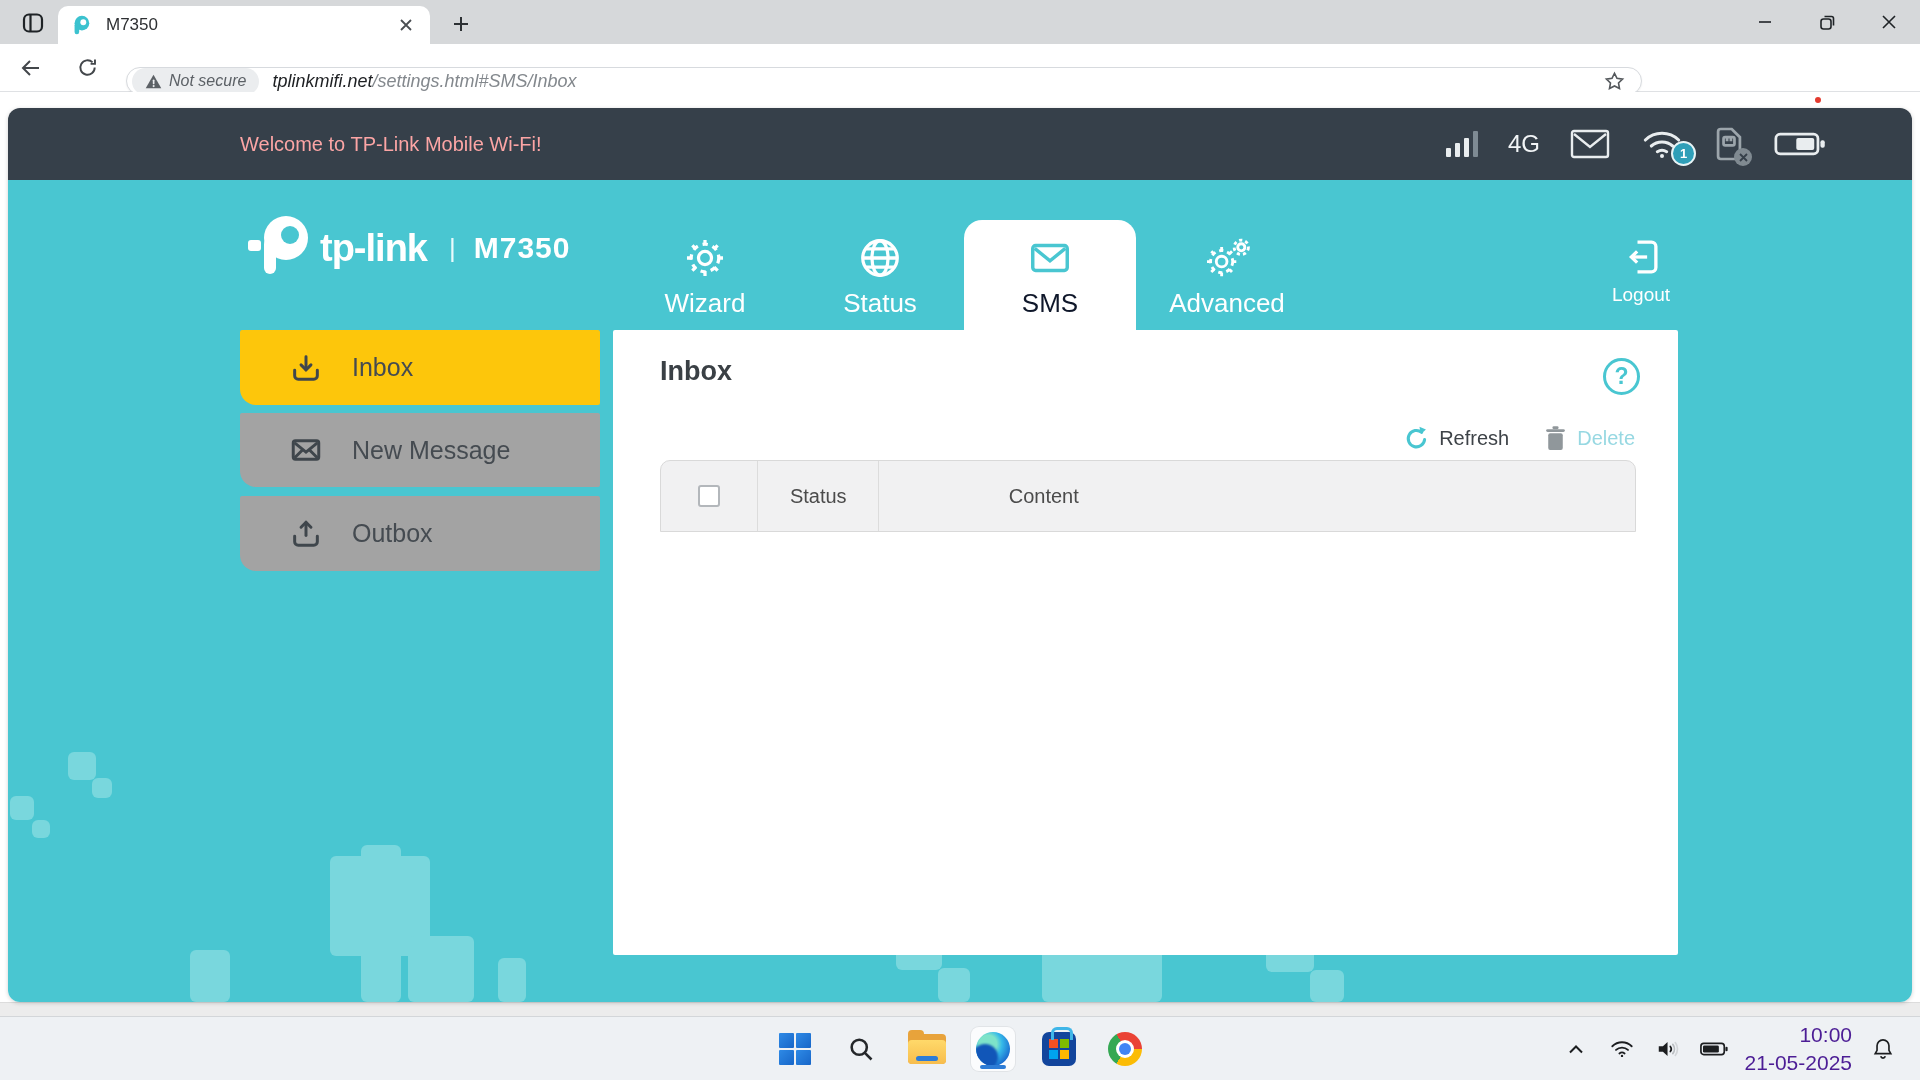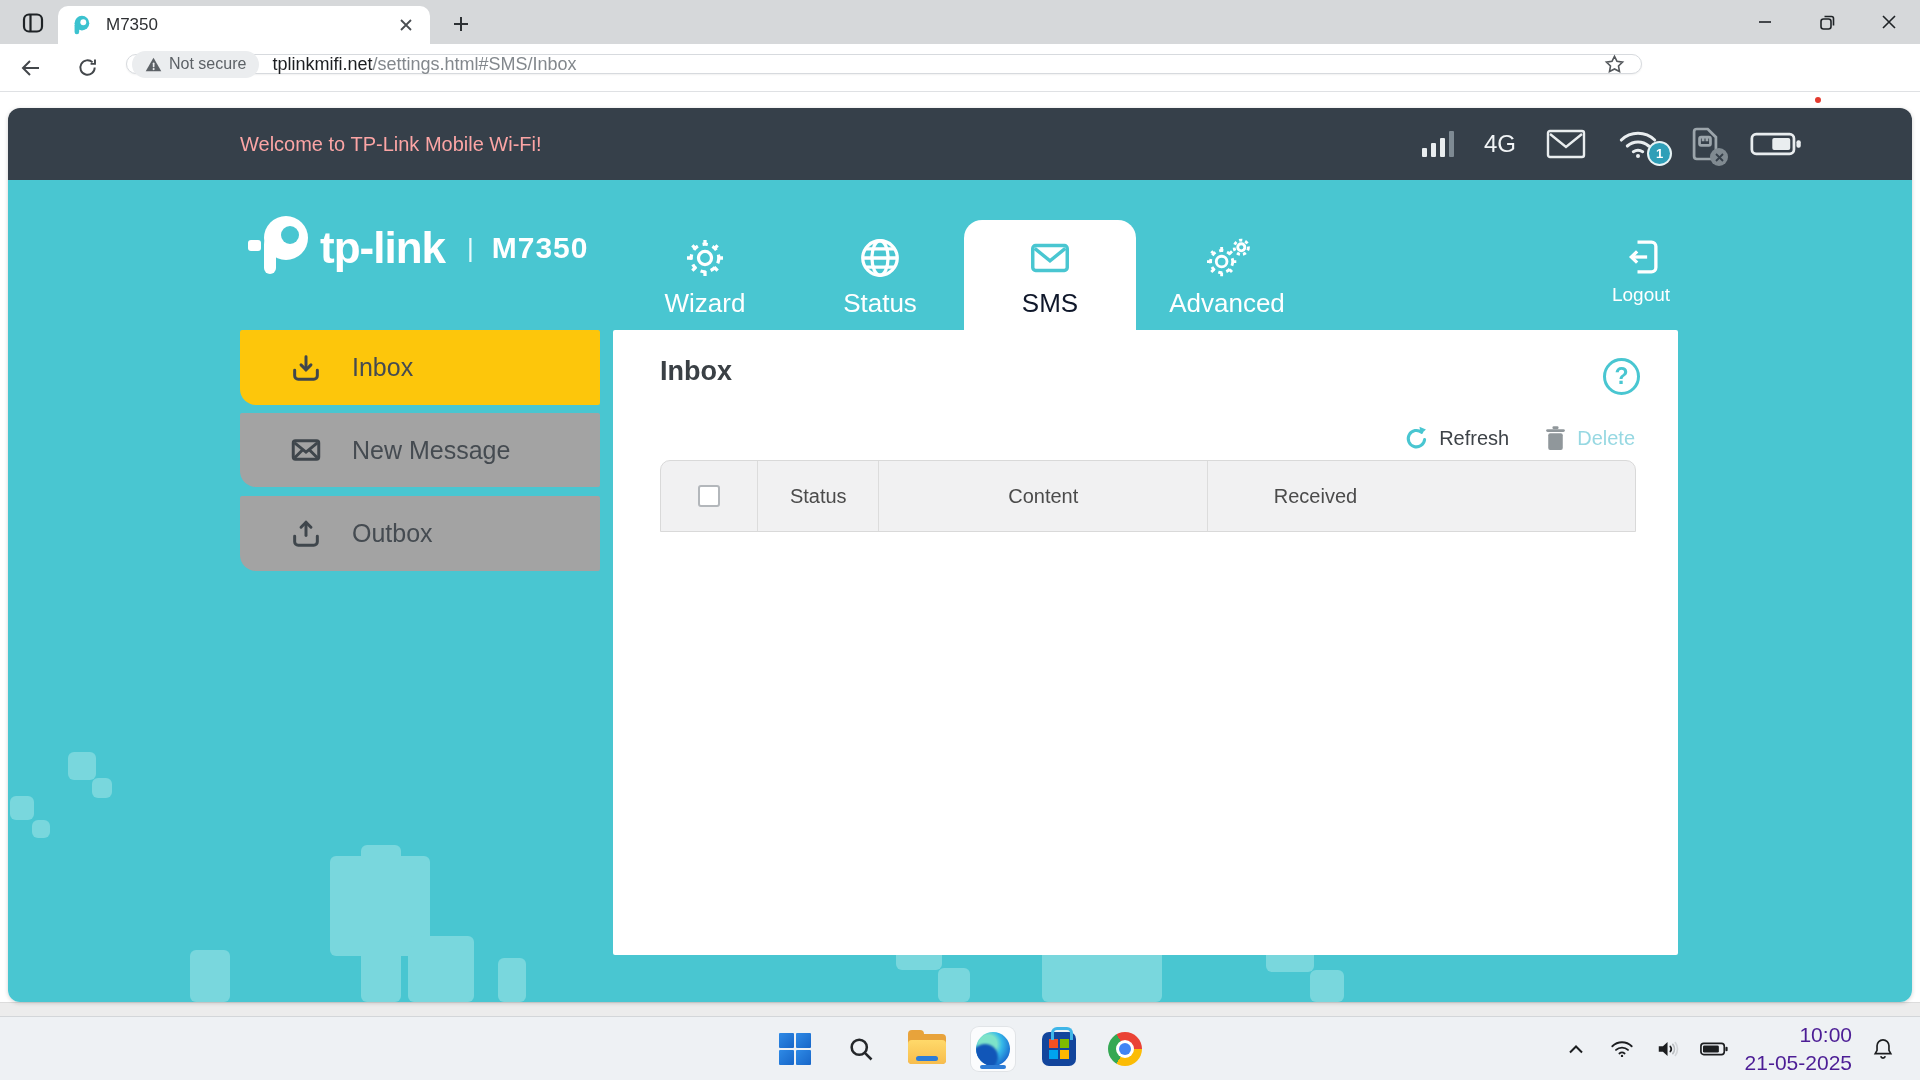--- a/index.html
+++ b/index.html
@@ -14,56 +14,56 @@
   .tab-title { font-size:17px; color:#2e3033; margin-left:14px; flex:1; }
   .tab-close { width:24px; height:24px; display:flex; align-items:center; justify-content:center; border-radius:5px; }
   .newtab-btn { position:absolute; left:446px; top:10px; width:30px; height:28px; display:flex; align-items:center; justify-content:center; border-radius:6px; }
   .win-controls { position:absolute; right:0; top:0; height:44px; display:flex; }
   .win-btn { width:62px; height:44px; display:flex; align-items:center; justify-content:center; }
 
   .toolbar { position:absolute; left:0; top:44px; width:1920px; height:48px; background:#ffffff; border-bottom:1px solid #dfe1e4; display:flex; align-items:center; }
   .nav-btn { width:34px; height:34px; display:flex; align-items:center; justify-content:center; border-radius:17px; }
   .back-btn { margin-left:14px; }
   .reload-btn { margin-left:22px; }
-  .addressbar { position:absolute; left:126px; top:10px; width:1516px; height:20px; background:#fff; border:1px solid #d7dade; border-radius:17px; display:flex; align-items:center; box-shadow:0 1px 2px rgba(0,0,0,0.06); }
+  .addressbar { position:absolute; left:126px; top:23px; width:1516px; height:28px; background:#fff; border:1px solid #d7dade; border-radius:17px; display:flex; align-items:center; box-shadow:0 1px 2px rgba(0,0,0,0.06);font-style:italic; }
   .sec-chip { display:flex; align-items:center; gap:7px; background:#ebedef; border-radius:14px; height:27px; padding:0 13px; margin-left:5px; }
   .sec-chip span { font-size:16px; color:#5c6166; }
   .url { margin-left:13px; font-size:18px; color:#1d1f22; flex:1; white-space:nowrap; }
   .url .path { color:#83888d; }
   .pill-star { margin-right:10px; }
   .bar-icons { position:absolute; right:0; top:44px; height:48px; display:flex; align-items:center; gap:10px; padding-right:8px; background:transparent; }
   .bar-ic { width:34px; height:34px; display:flex; align-items:center; justify-content:center; border-radius:8px; position:relative; }
   .bar-sep { width:1px; height:24px; background:#d4d7da; }
   .avatar { width:28px; height:28px; background:#d4d8db; border-radius:50%; position:relative; overflow:hidden; }
   .avatar:after { content:""; position:absolute; left:7px; top:4px; width:14px; height:14px; background:#9aa1a7; border-radius:50%; }
   .avatar:before { content:""; position:absolute; left:2px; top:18px; width:24px; height:16px; background:#9aa1a7; border-radius:50% 50% 0 0; }
   .avatar-dot { position:absolute; right:1px; top:0; width:10px; height:10px; background:#e33a2e; border-radius:50%; border:2px solid #fff; z-index:2; }
   .copilot { width:30px; height:30px; border-radius:10px; background:conic-gradient(from 210deg, #38b6f1, #7a6cf0, #e5447d, #f2a444, #35d0aa, #38b6f1); }
 
   
   .page { position:absolute; left:0; top:92px; width:1920px; height:924px; background:#ffffff; }
   .page-bottom { position:absolute; left:0; top:910px; width:1920px; height:14px; background:#ececec; border-top:1px solid #dcdcdc; }
   .app { position:absolute; left:8px; top:16px; width:1904px; height:894px; border-radius:12px; overflow:hidden; box-shadow:0 1px 4px rgba(0,0,0,0.18); }
   .app-header { height:72px; background:#36404a; display:flex; align-items:center; }
   .welcome { margin-left:232px; font-size:20px; color:#fca5a5; flex:1; }
-  .hdr-status { display:flex; align-items:center; gap:30px; padding-right:110px; }
+  .hdr-status { display:flex; align-items:center; gap:30px; padding-right:86px; }
   .sigbars { display:flex; align-items:flex-end; gap:4px; height:26px; }
   .sigbars i { display:block; width:5px; background:#e9edef; border-radius:1px; }
   .net-type { font-size:24px; color:#f2f5f7; }
   .wifi-wrap { position:relative; }
   .wifi-badge { position:absolute; right:-10px; bottom:-4px; width:21px; height:21px; border-radius:50%; background:#2f9fb8; box-shadow:0 0 0 2px #e8f4f6; color:#fff; font-size:13px; font-weight:bold; display:flex; align-items:center; justify-content:center; }
   .sim-wrap { position:relative; opacity:0.85; }
   .sim-badge { position:absolute; right:-8px; bottom:-4px; width:18px; height:18px; border-radius:50%; background:#8d979e; display:flex; align-items:center; justify-content:center; }
 
   .app-body { position:relative; height:822px; background:#49c6d1; overflow:hidden; }
   .deco { position:absolute; background:#79d7dd; border-radius:6px; }
 
   
   .brand { position:absolute; left:240px; top:34px; display:flex; align-items:center; color:#fff; }
-  .brand-name { font-size:44px; font-weight:bold; letter-spacing:-1px; margin-left:10px; }
+  .brand-name { font-size:38px; font-weight:bold; letter-spacing:-1px; margin-left:10px; }
   .brand-sep { font-size:26px; font-weight:300; margin:0 18px 0 22px; color:#e9fbfc; }
   .brand-model { font-size:30px; font-weight:bold; letter-spacing:1px; }
 
   
   .sms-card { position:absolute; left:956px; top:40px; width:172px; height:112px; background:#fff; border-radius:18px 18px 0 0; }
   .nav-item { position:absolute; top:52px; width:170px; height:100px; display:flex; flex-direction:column; align-items:center; color:#fff; }
   .nav-item .nicon { height:52px; display:flex; align-items:center; justify-content:center; }
   .nav-label { font-size:26px; margin-top:4px; }
   .nav-sms { color:#0f172a; }
   .logout { position:absolute; left:1588px; top:56px; width:90px; display:flex; flex-direction:column; align-items:center; color:#fff; }
@@ -423,21 +423,20 @@
           </div>
         </div>
 
         <div class="smstable">
           <div class="thead">
             <div class="th th-check">
               <div class="checkbox"></div>
             </div>
             <div class="th th-status">Status</div>
             <div class="th th-content">Content</div>
-            <div class="th th-received">Received</div>
           </div>
           <div></div>
         </div>
       </div>
 
     </div>
   </div>
 </div>
 
 <div class="taskbar">

